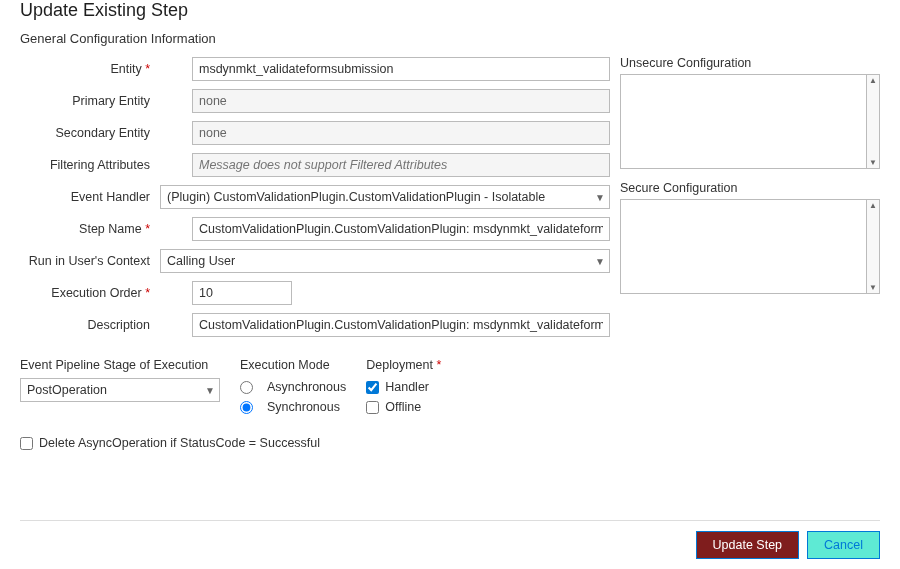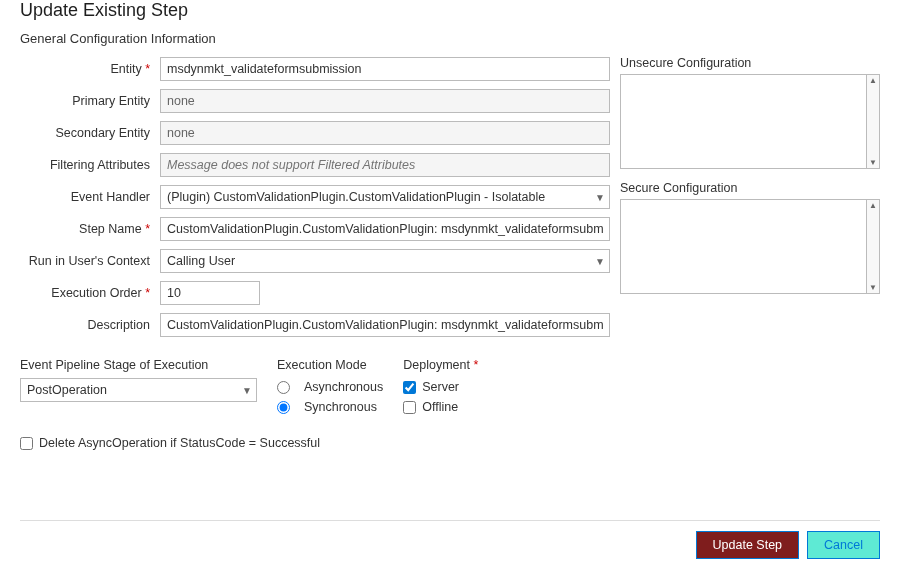--- a/index.html
+++ b/index.html
@@ -65,20 +65,21 @@
     }
     .form-input {
       flex: 1;
       height: 24px;
       border: 1px solid #bbb;
       padding: 2px 6px;
       font-size: 12.5px;
       color: #333;
       background: #fff;
       outline: none;
+      margin-left: 32px;
     }
     .form-input:disabled, .form-input.readonly {
       background: #f5f5f5;
       color: #666;
     }
     .form-input.placeholder-only {
       color: #aaa;
       font-style: italic;
     }
     .select-wrapper {
@@ -117,21 +118,21 @@
       display: flex;
       flex-direction: column;
       gap: 4px;
     }
     .pipeline-label {
       font-size: 12.5px;
       color: #333;
       margin-bottom: 2px;
     }
     .pipeline-select-wrapper {
-      width: 237px;
+      width: 200px;
       position: relative;
     }
     .pipeline-select-wrapper select {
       width: 100%;
       height: 24px;
       border: 1px solid #bbb;
       padding: 2px 22px 2px 6px;
       font-size: 12.5px;
       color: #333;
       background: #fff;
@@ -367,21 +368,21 @@
           </div>
         </div>
 
         <div class="deployment-section">
           <div class="deployment-label">
             <span>Deployment</span>
             <span class="required"> *</span>
           </div>
           <div class="checkbox-row">
             <input type="checkbox" id="cb-server" checked="" class="checkbox-checked" style="">
-            <label for="cb-server">Server</label>
+            <label for="cb-server">Handler</label>
           </div>
           <div class="checkbox-row">
             <input type="checkbox" id="cb-offline" style="">
             <label for="cb-offline">Offline</label>
           </div>
         </div>
 
       </div>
 
       <div class="delete-async-row">

